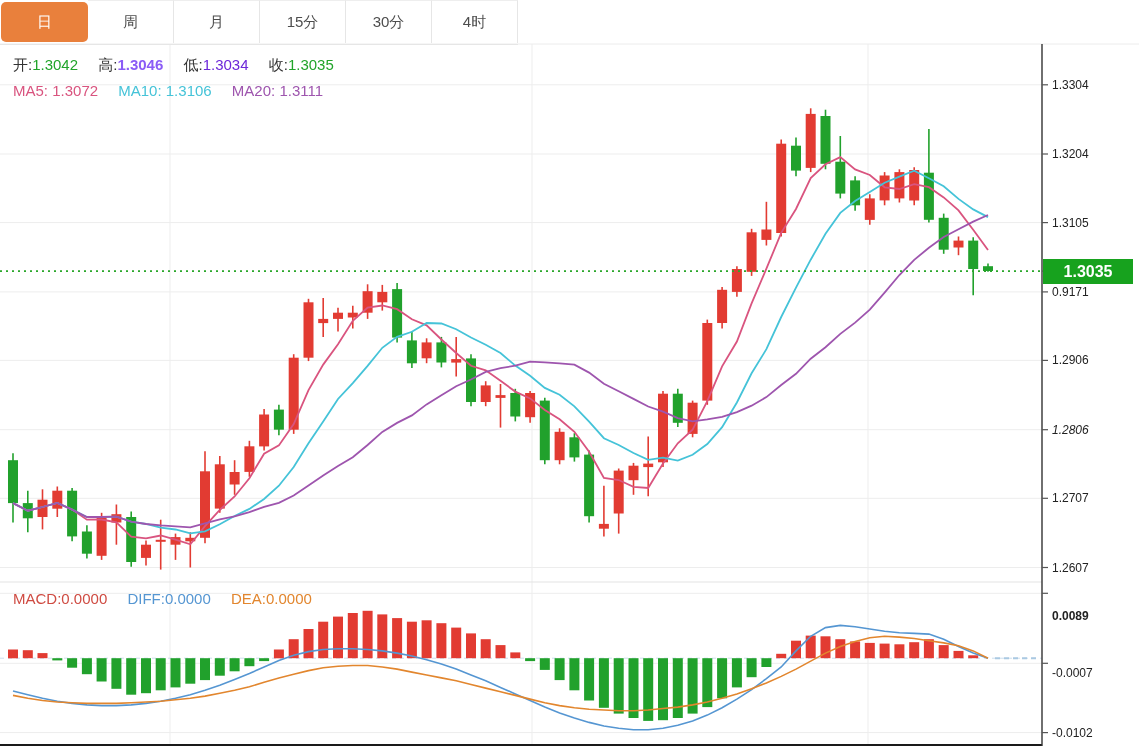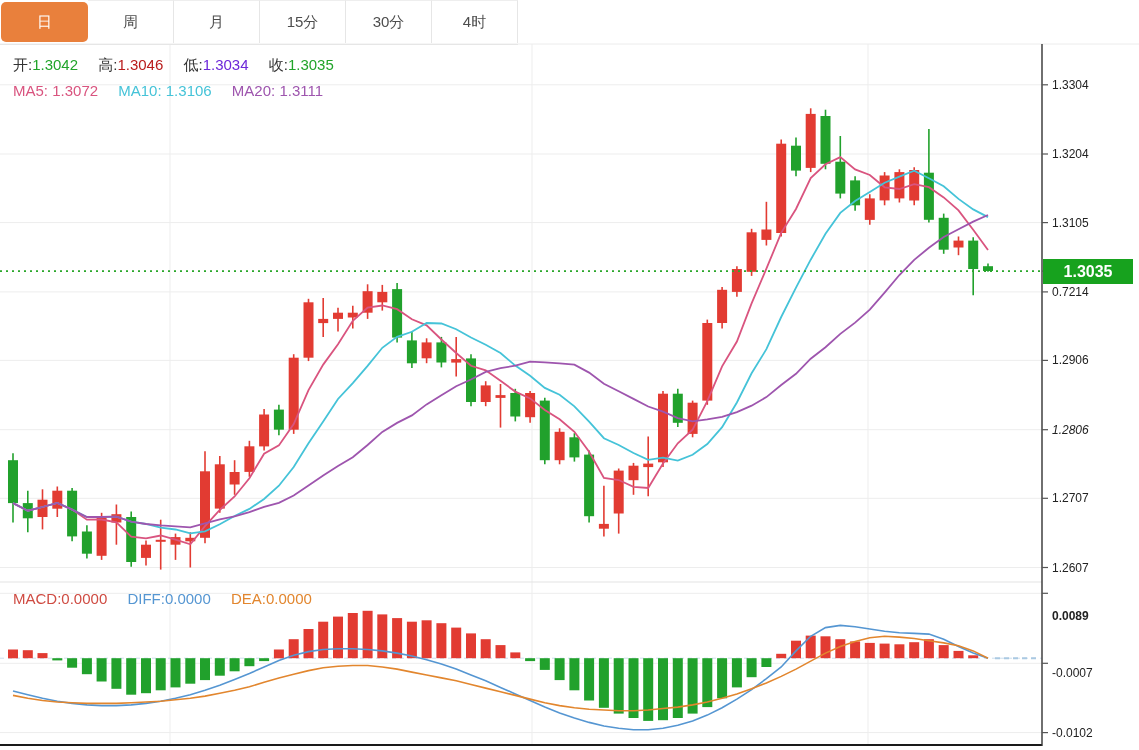--- a/index.html
+++ b/index.html
@@ -293,42 +293,42 @@
       <div class="tab active">日</div>
       <div class="tab">周</div>
       <div class="tab">月</div>
       <div class="tab">15分</div>
       <div class="tab">30分</div>
       <div class="tab">4时</div>
     </div>
 
   <div class="readout" style="top:56px;">
     <span class="pair"><span class="lbl-dark">开:</span><span style="color: rgb(33, 164, 42);">1.3042</span></span>
-    <span class="pair"><span class="lbl-dark">高:</span><span style="color: #b91c1c;">1.3046</span></span>
+    <span class="pair"><span class="lbl-dark">高:</span><span style="color: #8b5cf6; font-weight: bold;">1.3046</span></span>
     <span class="pair"><span class="lbl-dark">低:</span><span style="color: #6d28d9;">1.3034</span></span>
     <span class="pair"><span class="lbl-dark">收:</span><span style="color: rgb(33, 164, 42);">1.3035</span></span>
   </div>
 
   <div class="readout" style="top:82px;">
     <span class="pair" style="color: rgb(217, 84, 127); margin-top: 20px;"><span>MA5:</span> <span>1.3072</span></span>
     <span class="pair" style="color: rgb(69, 195, 216);"><span>MA10:</span> <span>1.3106</span></span>
     <span class="pair" style="color: rgb(158, 85, 174);"><span>MA20:</span> <span>1.3111</span></span>
   </div>
 
   <div class="readout" style="top:590px;">
     <span class="pair" style="color: rgb(207, 75, 66);"><span>MACD:</span><span>0.0000</span></span>
     <span class="pair" style="color: rgb(85, 150, 210);"><span>DIFF:</span><span>0.0000</span></span>
     <span class="pair" style="color: rgb(226, 134, 46);"><span>DEA:</span><span>0.0000</span></span>
   </div>
 
   <div id="price-axis">
       <div class="axis-label" style="top: 84.8px;">1.3304</div>
       <div class="axis-label" style="top: 154px;">1.3204</div>
       <div class="axis-label" style="top: 222.6px;">1.3105</div>
-      <div class="axis-label" style="top: 291.9px;">0.7214</div>
+      <div class="axis-label" style="top: 291.9px;">0.9171</div>
       <div class="axis-label" style="top: 360.4px;">1.2906</div>
       <div class="axis-label" style="top: 429.7px; font-style: italic;">1.2806</div>
       <div class="axis-label" style="top: 498.3px;">1.2707</div>
       <div class="axis-label" style="top: 567.5px;">1.2607</div>
     </div>
   <div id="macd-axis">
       <div class="axis-label" style="top: 616px; font-weight: bold;">0.0089</div>
       <div class="axis-label" style="top: 673px;">-0.0007</div>
       <div class="axis-label" style="top: 732.6px;">-0.0102</div>
     </div>

